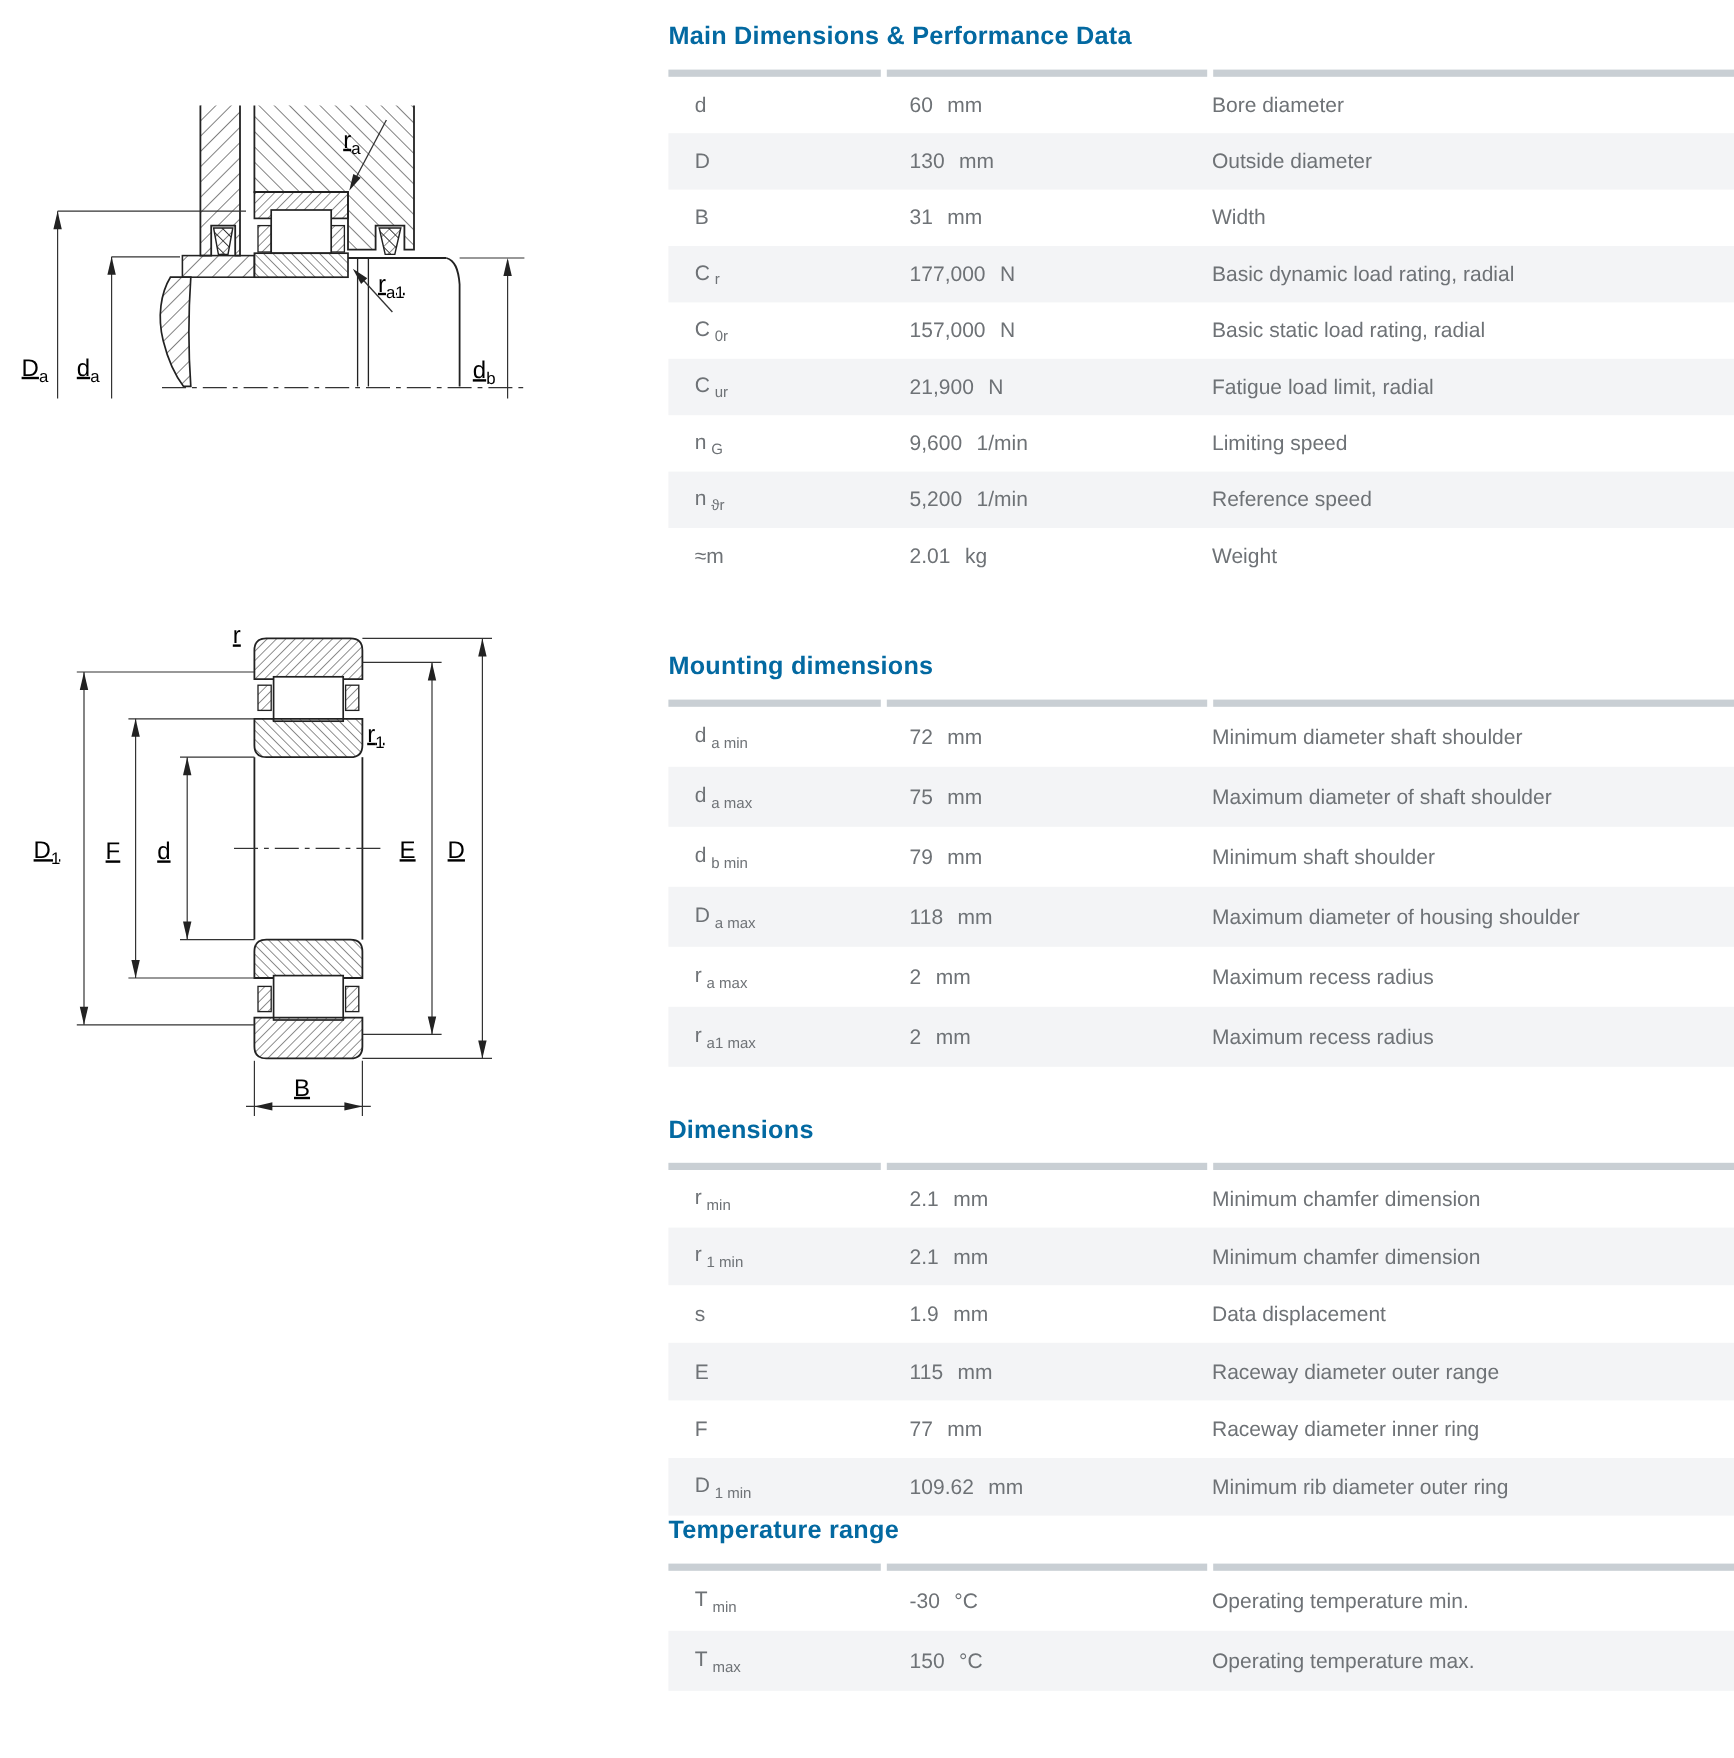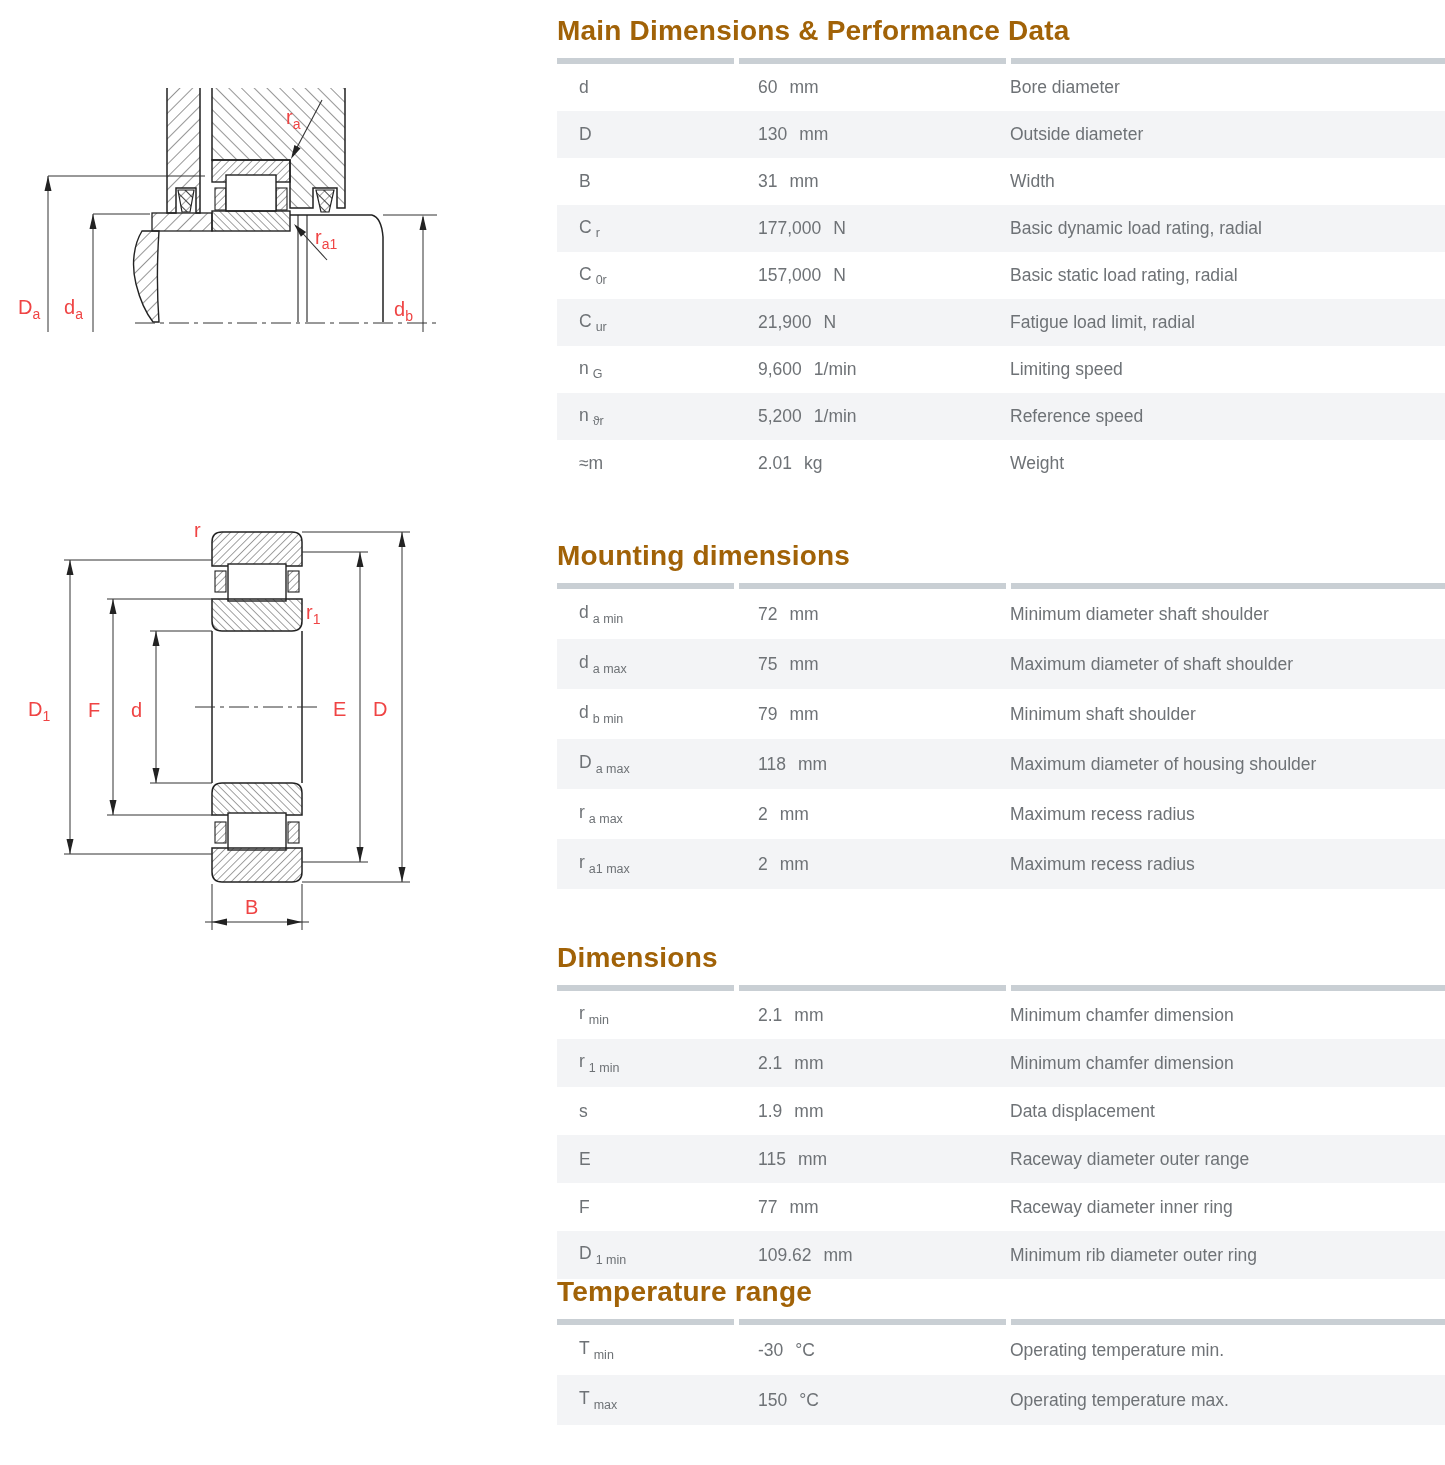--- a/index.html
+++ b/index.html
@@ -4,25 +4,25 @@
 <style>
   html,body{margin:0;padding:0;}
   body{
     width:1445px;height:1465px;position:relative;background:#ffffff;
     font-family:"Liberation Sans","DejaVu Sans",sans-serif;
     overflow:hidden;
   }
   
   .specs{position:absolute;left:557px;top:0;width:888px;padding-top:18px;}
   .sec-title{
-    font-size:28px;line-height:26px;font-weight:bold;color:#a16207;
+    font-size:21px;line-height:26px;font-weight:bold;color:#0369a1;
     margin:0 0 14px 0;letter-spacing:.2px;
   }
   #sec1{margin-top:56px;}
-  #sec2{margin-top:56px;}
+  #sec2{margin-top:40px;}
   #sec3{}
   .topbar{display:flex;gap:5px;height:6px;}
   .topbar .seg{background:#c9cfd4;height:6px;}
   .seg1{width:177px;}
   .seg2{width:267px;}
   .seg3{flex:1;}
   .rows{width:100%;}
   .row{display:grid;grid-template-columns:177px 272px 1fr;align-items:center;}
   #sec0 .row{height:47px;}
   #sec1 .row{height:50px;}
@@ -34,21 +34,21 @@
   .c2{padding-left:24px;}
   .c3{padding-left:4px;}
   .ssub{font-size:12.5px;margin-left:4px;}
   .unit{margin-left:12px;}
   
   .draw{position:absolute;}
   #draw1{left:0;top:55px;width:470px;height:345px;}
   #draw2{left:0;top:500px;width:470px;height:470px;}
   .draw svg{position:absolute;left:0;top:0;}
   .dlabel{
-    position:absolute;font-size:20px;line-height:24px;color:#ef4444;white-space:nowrap;
+    position:absolute;font-size:20px;line-height:24px;color:#000000;white-space:nowrap;text-decoration:underline;
   }
   .dlabel sub{font-size:14px;}
 </style>
 </head>
 <body>
 
 <div class="draw" id="draw1">
   <svg width="470" height="345" viewBox="0 55 470 345">
     <defs>
       <pattern id="hA" width="9" height="9" patternUnits="userSpaceOnUse" patternTransform="rotate(45)">

